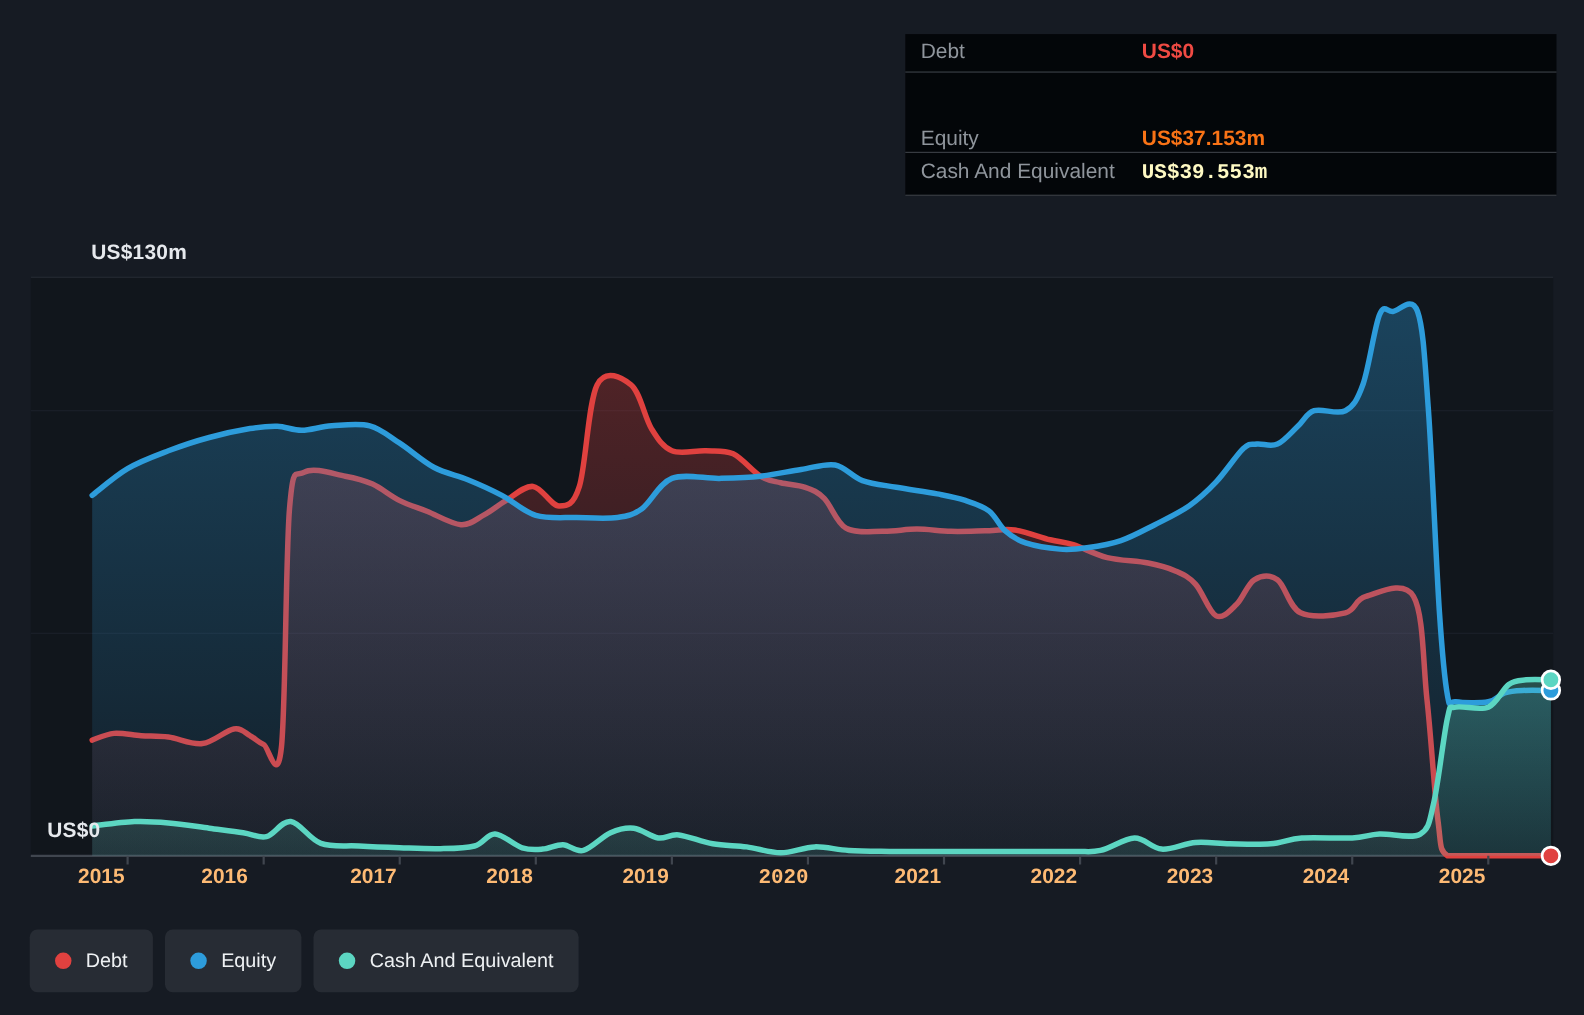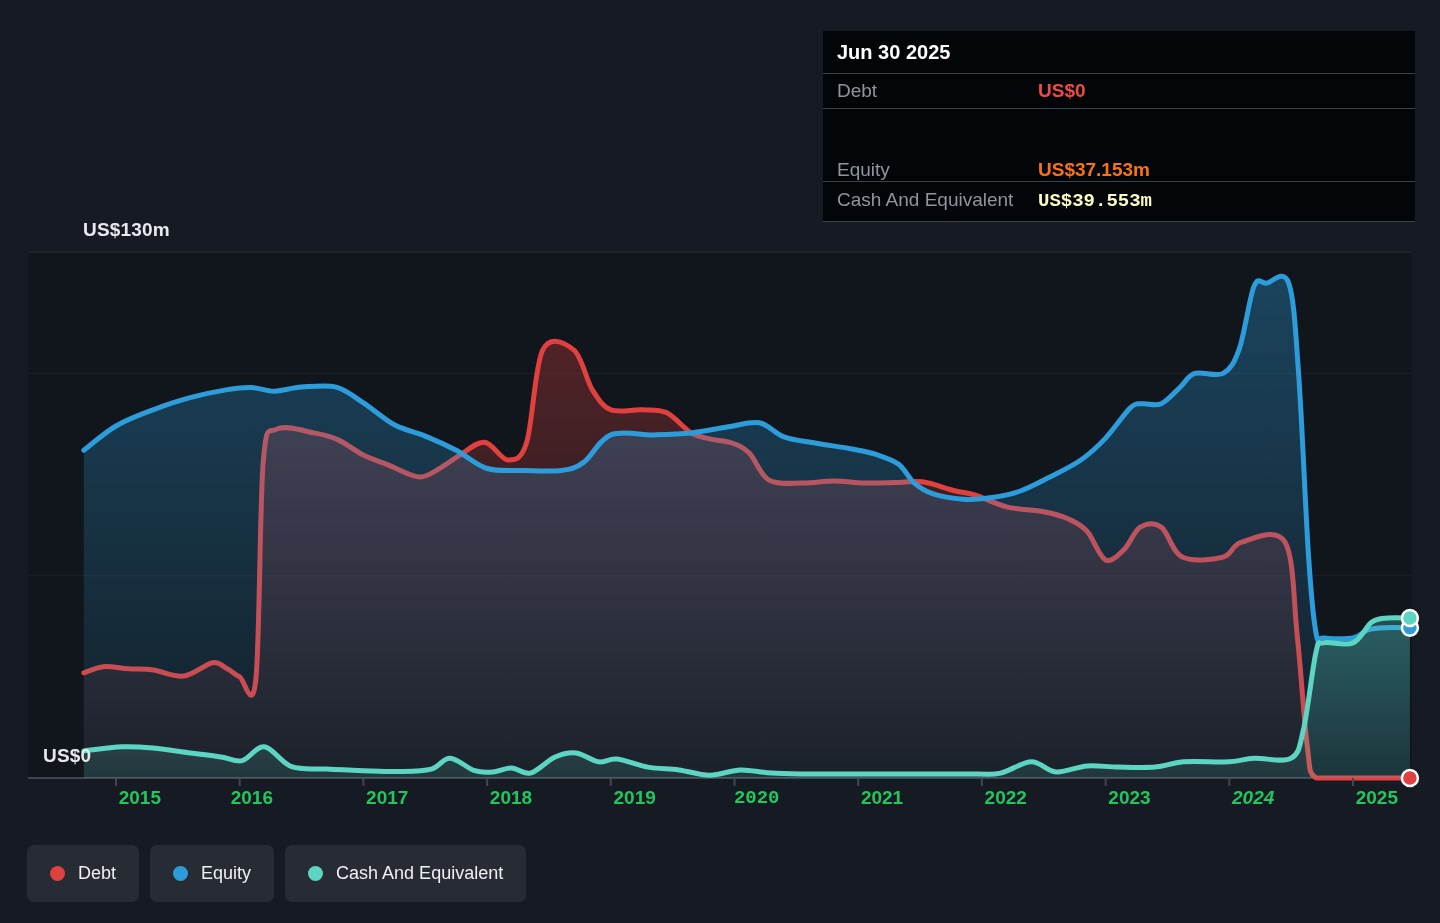--- a/index.html
+++ b/index.html
@@ -14,22 +14,22 @@
   #chart{position:absolute;left:0;top:0;}
   .ylabel{
     position:absolute;left:43px;
     color:#e6e9ed;font-size:19px;font-weight:700;
     letter-spacing:.2px;
   }
   .ylabel.top{top:219px;margin-left:40px;}
   .ylabel.zero{top:745px;}
   .xlab{
     position:absolute;top:787px;width:90px;
-    text-align:right;
-    color:#22c55e;font-size:19px;font-weight:700;
+    text-align:left;
+    color:#fdba74;font-size:19px;font-weight:700;
   }
   
   .tooltip{
     position:absolute;left:823px;top:31px;width:592px;
     background:rgba(3,5,8,.96);
     color:#fff;
     box-sizing:border-box;
   }
   .tt-date{
     font-size:20px;font-weight:700;color:#ffffff;
@@ -129,26 +129,25 @@
   <div id="xlabels">
       <span class="xlab" style="left: 71px;">2015</span>
       <span class="xlab" style="left: 183px;">2016</span>
       <span class="xlab" style="left: 318.4px;">2017</span>
       <span class="xlab" style="left: 442.1px;">2018</span>
       <span class="xlab" style="left: 565.8px;">2019</span>
       <span class="xlab" style="left: 689.5px; font-family: Liberation Mono, monospace;">2020</span>
       <span class="xlab" style="left: 813.2px;">2021</span>
       <span class="xlab" style="left: 936.9px;">2022</span>
       <span class="xlab" style="left: 1060.6px;">2023</span>
-      <span class="xlab" style="left: 1184.3px; font-style: italic;">2024</span>
+      <span class="xlab" style="left: 1184.3px;">2024</span>
       <span class="xlab" style="left: 1308px;">2025</span>
     </div>
 
   <div class="tooltip">
-    <div class="tt-date">Jun 30 2025</div>
     <div class="tt-row tt-pad tt-line">
       <span class="tt-label">Debt</span>
       <span class="tt-val red">US$0</span>
     </div>
     <div class="tt-row">
       <div class="tt-equity-l1 tt-line">
         <span class="tt-label">Equity</span>
         <span class="tt-val blue">US$37.153m</span>
       </div>
     </div>

